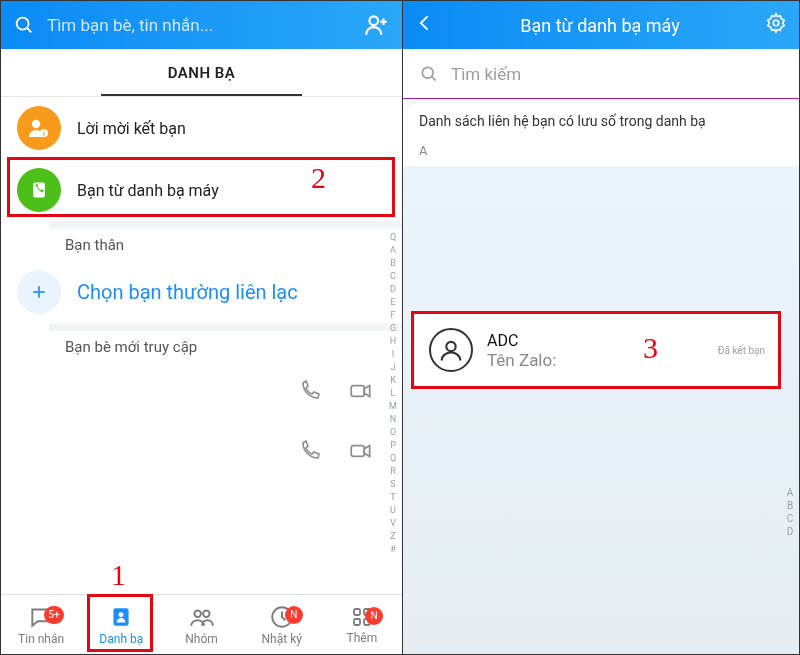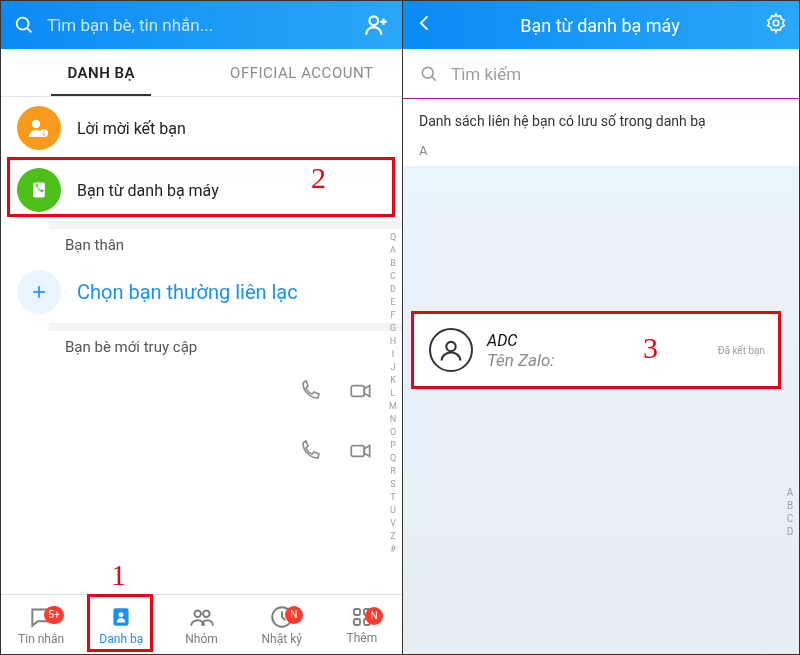--- a/index.html
+++ b/index.html
@@ -221,21 +221,21 @@
     display:flex;
     align-items:center;
     padding:0 14px;
     gap:14px;
   }
   .avatar-outline {
     width:44px;height:44px;border-radius:50%;
     border:2px solid #333;
     display:flex;align-items:center;justify-content:center;
   }
-  .contact-info { display:flex; flex-direction:column;font-style:italic; }
+  .contact-info { display:flex; flex-direction:column; }
   .contact-name { font-size:16px; color:#111; }
   .contact-sub { font-size:17px; color:#8a8a8a; }
   .contact-status { margin-left:auto; color:#9e9e9e; font-size:10px; }
 
   
   .callout {
     position:absolute;
     border:3px solid #e30613;
     pointer-events:none;
   }
@@ -268,21 +268,20 @@
             <circle cx="9" cy="8" r="4"></circle>
             <path d="M2 21c0-4 3-7 7-7s7 3 7 7"></path>
             <line x1="18" y1="6" x2="18" y2="12"></line>
             <line x1="15" y1="9" x2="21" y2="9"></line>
           </svg>
       </span>
     </div>
 
     <div class="tabs">
       <div class="tab active">DANH BẠ</div>
-      <div class="tab">OFFICIAL ACCOUNT</div>
     </div>
 
     <div class="row">
       <div class="circle c-orange">
         <svg width="24" height="24" viewBox="0 0 24 24" fill="#fff">
             <circle cx="9" cy="8" r="4.2"></circle>
             <path d="M2 21c0-4 3-7 7-7s7 3 7 7z"></path>
             <circle cx="17" cy="17" r="4" fill="#fff"></circle>
             <text x="17" y="20" font-size="7" text-anchor="middle" fill="#f89b1c" font-weight="bold">i</text>
           </svg>

